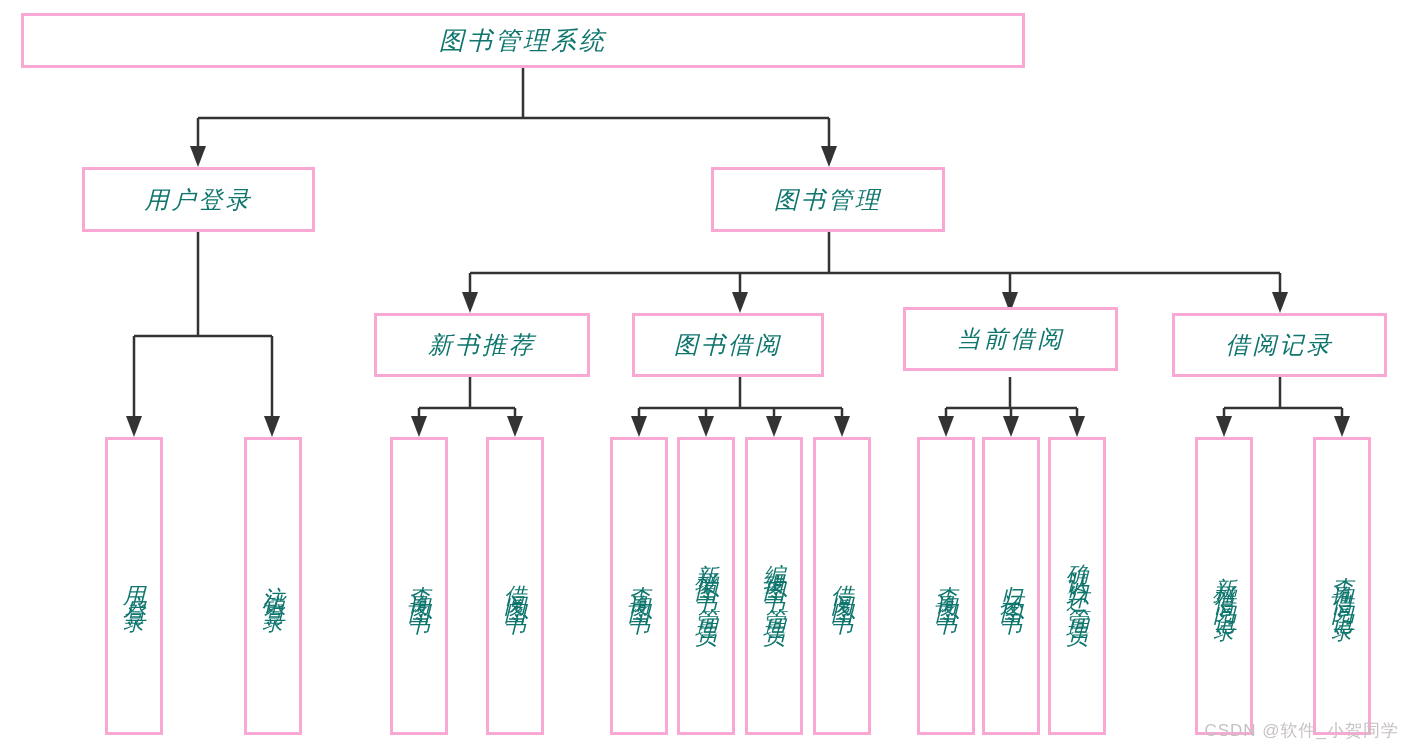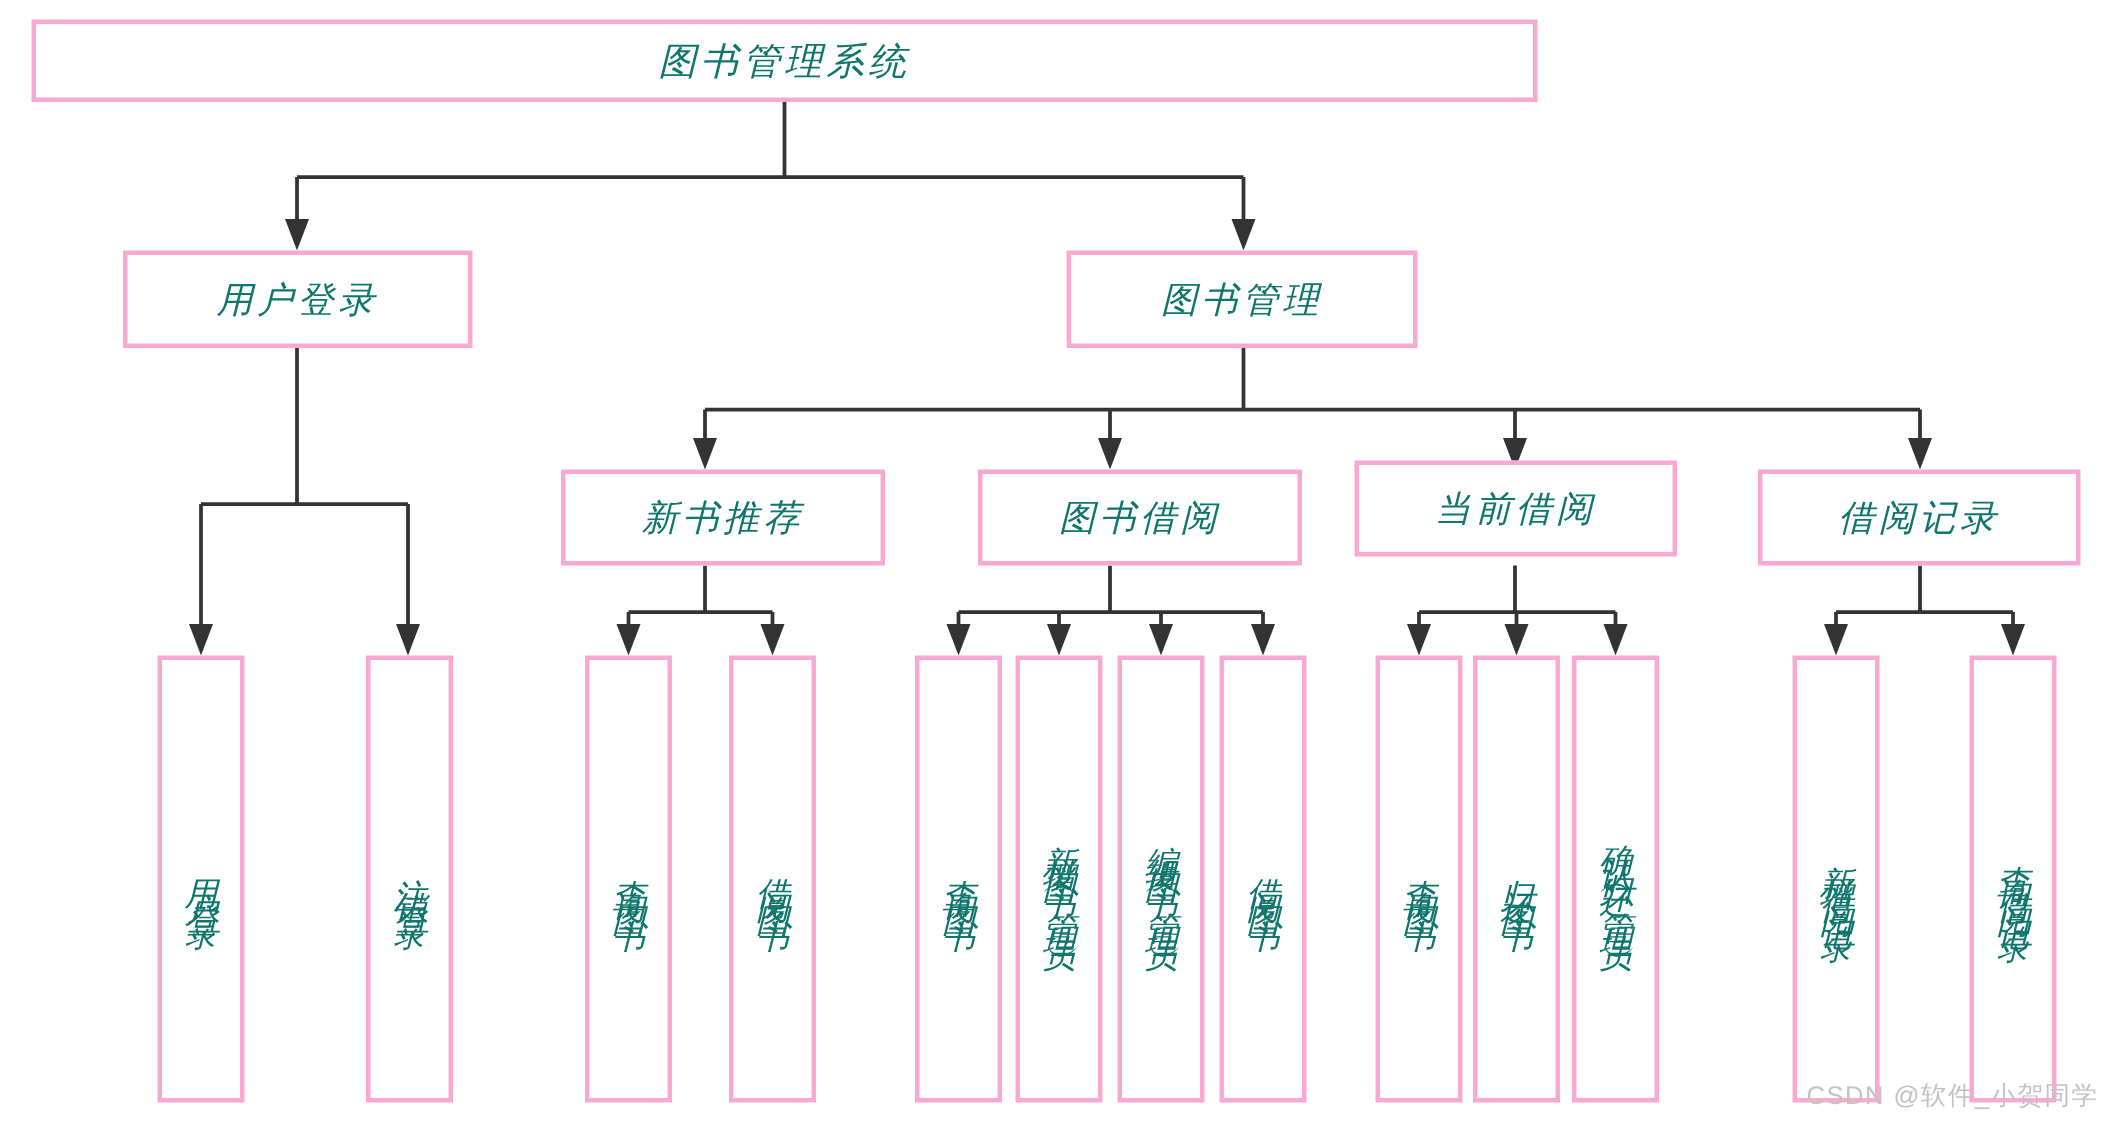--- a/index.html
+++ b/index.html
@@ -94,21 +94,21 @@
       <polygon points="1334,416 1350,416 1342,437"></polygon>
     </g>
   </svg>
 
   <div class="node hnode root" style="left:21px; top:13px; width:1004px; height:55px;">图书管理系统</div>
 
   <div class="node hnode" style="left:82px; top:167px; width:233px; height:65px;">用户登录</div>
   <div class="node hnode" style="left:711px; top:167px; width:234px; height:65px;">图书管理</div>
 
   <div class="node hnode" style="left:362px; top:313px; width:216px; height:64px;margin-left:12px;">新书推荐</div>
-  <div class="node hnode" style="left:652px; top:313px; width:216px; height:64px;">图书借阅</div>
+  <div class="node hnode" style="left:632px; top:313px; width:192px; height:64px;">图书借阅</div>
   <div class="node hnode" style="left:903px; top:307px; width:215px; height:64px;">当前借阅</div>
   <div class="node hnode" style="left:1172px; top:313px; width:215px; height:64px;">借阅记录</div>
 
   <div class="node vnode" style="left:105px; top:437px; width:58px; height:298px;">用户登录</div>
   <div class="node vnode" style="left:244px; top:437px; width:58px; height:298px;">注销登录</div>
 
   <div class="node vnode" style="left:390px; top:437px; width:58px; height:298px;">查询图书</div>
   <div class="node vnode" style="left:486px; top:437px; width:58px; height:298px;">借阅图书</div>
 
   <div class="node vnode" style="left:610px; top:437px; width:58px; height:298px;">查询图书</div>

